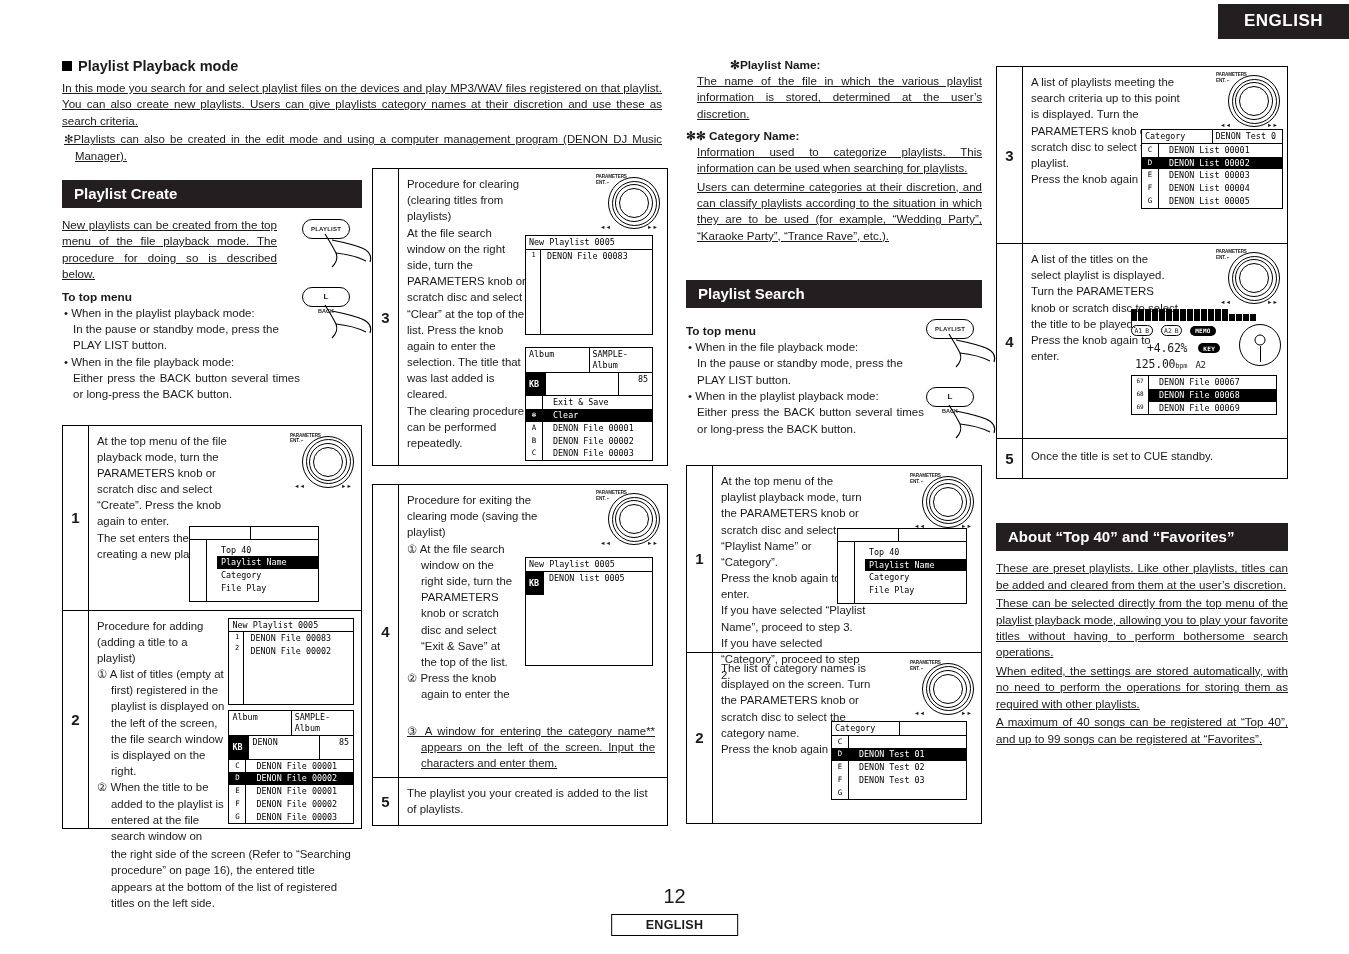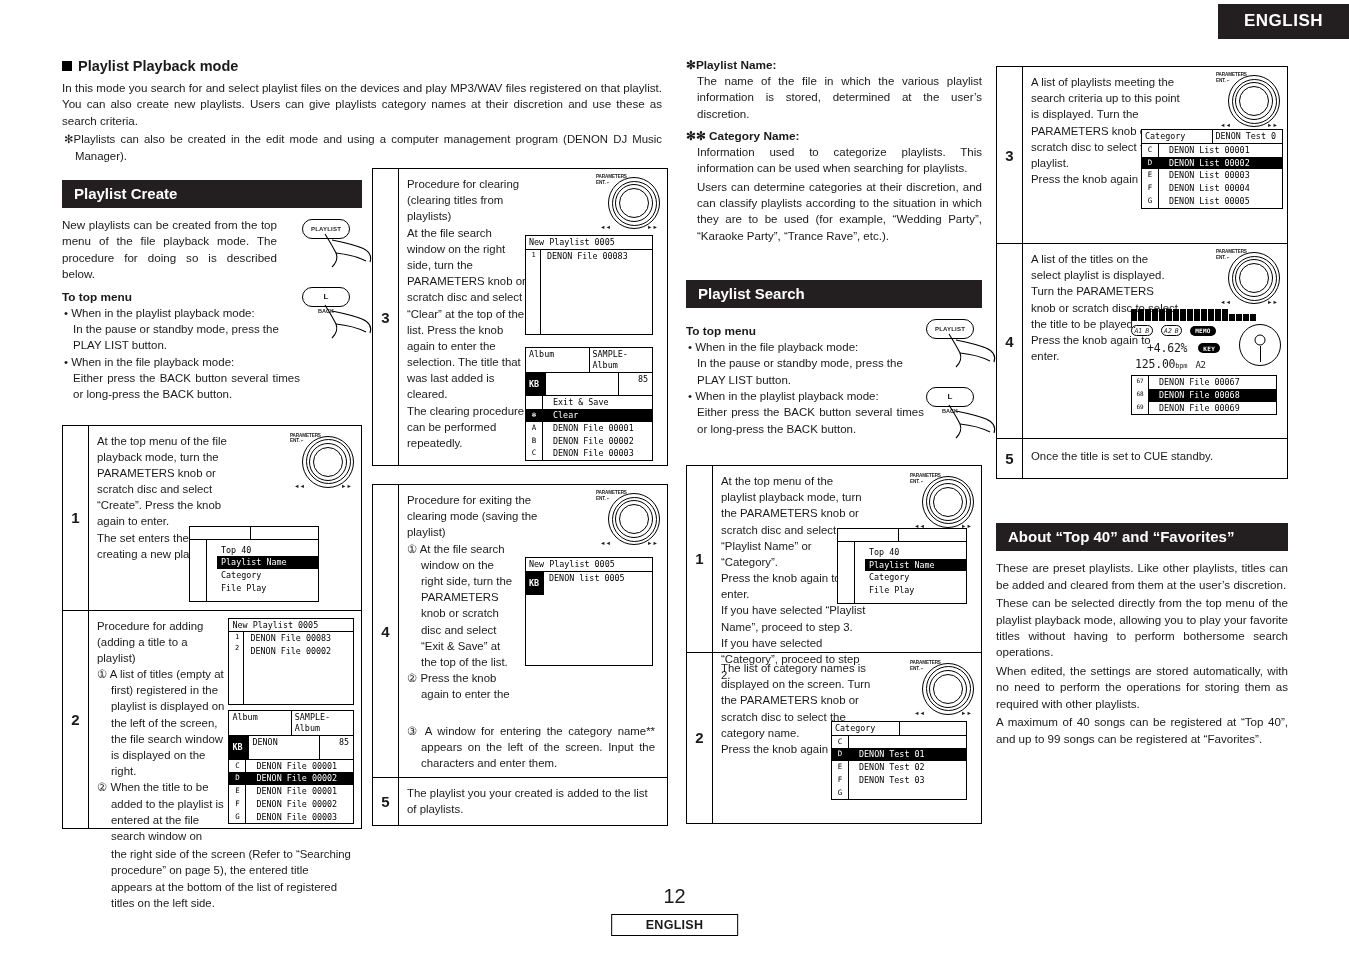--- a/index.html
+++ b/index.html
@@ -32,21 +32,21 @@
   .col-b{ left:372px; width:296px; }
   .col-c{ left:686px; width:296px; }
   .col-d{ left:996px; width:292px; }
 
   
   .sec-head{
     font-size:14.5px; font-weight:bold; margin:0 0 6px 0;
     display:flex; align-items:center; gap:6px;
   }
   .sq{ display:inline-block; width:10px; height:10px; background:#000; }
-  p{ margin:0 0 2px 0; font-size:11.6px; line-height:1.42; text-align:justify; }
+  p{ margin:0 0 2px 0; font-size:11.6px; line-height:1.42; text-align:justify;text-decoration:underline; }
   .intro p{ text-align:justify; }
   .note{ padding-left:13px; text-indent:-11px; font-size:11.4px; line-height:1.42; }
   .bar{
     background:#231f20; color:#fff; font-weight:bold;
     font-size:15px; padding:5px 0 6px 12px; margin:14px 0 9px 0;
   }
   .sub{ font-weight:bold; font-size:11.8px; margin:7px 0 1px 0; }
   .bullet{ padding-left:11px; text-indent:-9px; font-size:11.5px; line-height:1.42; }
   .indent{ padding-left:11px; font-size:11.5px; line-height:1.42; }
   .hang{ padding-left:14px; text-indent:-14px; font-size:11.5px; line-height:1.45; }
@@ -130,21 +130,21 @@
   
   .player{ width:150px; font-family:"DejaVu Sans Mono", monospace; }
   .segbar{ display:flex; gap:1px; align-items:flex-end; height:13px; }
   .segbar i{ display:block; width:6px; height:12px; background:#000; }
   .segbar i.h{ height:7px; }
   .prow{ display:flex; align-items:center; gap:5px; margin-top:4px; position:relative; }
   .cuebox{
     border:1.1px solid #000; border-radius:7px; height:11px;
     display:flex; align-items:center; font-size:6.4px; padding:0 1px;
   }
-  .cuebox span{ padding:0 1.5px;font-style:italic; }
+  .cuebox span{ padding:0 1.5px; }
   .pill{
     background:#000; color:#fff; border-radius:7px;
     font-size:6px; font-weight:bold; padding:1.5px 5px; letter-spacing:.3px;
   }
   .disc{
     position:absolute; right:0; top:-1px;
     width:42px; height:42px; border:1.2px solid #000; border-radius:50%;
   }
   .disc .hub{
     position:absolute; left:50%; top:38%; transform:translate(-50%,-50%);
@@ -313,21 +313,21 @@
                       <div class="val pad">DENON File 00002</div>
                     </div>
                   <div class="row">
                       <div class="ix">G</div>
                       <div class="val pad">DENON File 00003</div>
                     </div>
                 </div>
               </div>
             </div>
           </div>
-          <div class="txtflow hang2" style="margin-top:2px; width:254px;">the right side of the screen (Refer to “Searching procedure” on page 5), the entered title appears at the bottom of the list of registered titles on the left side.</div>
+          <div class="txtflow hang2" style="margin-top:2px; width:254px;">the right side of the screen (Refer to “Searching procedure” on page 16), the entered title appears at the bottom of the list of registered titles on the left side.</div>
         </div>
       </div>
 
     </div>
   </div>
 
   <div class="col col-b" style="top:110px;">
 
     <div class="steps">
       <div class="step">
@@ -423,38 +423,38 @@
 
           <div class="lcd" style="position:absolute; left:126px; top:72px; width:128px;">
             <div style="padding:1px 3px; border-bottom:1.3px solid #000;">New Playlist 0005</div>
             <div class="row">
               <div class="kb" style="width:18px;">KB</div>
               <div class="val">DENON list 0005</div>
             </div>
             <div style="height:70px;"></div>
           </div>
 
-          <div class="txtflow hang" style="position:absolute; left:8px; top:238px; width:248px; text-align:justify;">③ A window for entering the category name** appears on the left of the screen. Input the characters and enter them.</div>
+          <div class="txtflow hang" style="position:absolute; left:8px; top:238px; width:248px; text-align:justify;text-decoration:underline;">③ A window for entering the category name** appears on the left of the screen. Input the characters and enter them.</div>
         </div>
       </div>
 
       <div class="step">
         <div class="step-no">5</div>
         <div class="step-body">
           <div class="txtflow" style="width:246px;">The playlist you your created is added to the list of playlists.</div>
         </div>
       </div>
     </div>
 
   </div>
 
   <div class="col col-c">
 
     <div>
-      <div class="sub" style="margin-top:0;">✻Playlist Name:</div>
+      <div class="sub" style="margin-top:0;margin-left:44px;">✻Playlist Name:</div>
       <p class="indent" style="text-align:justify;">The name of the file in which the various playlist information is stored, determined at the user’s discretion.</p>
       <div class="sub">✻✻ Category Name:</div>
       <p class="indent" style="text-align:justify;">Information used to categorize playlists. This information can be used when searching for playlists.</p>
       <p class="indent" style="text-align:justify;">Users can determine categories at their discretion, and can classify playlists according to the situation in which they are to be used (for example, “Wedding Party”, “Karaoke Party”, “Trance Rave”, etc.).</p>
     </div>
 
     <div class="bar" style="margin-top:36px;">Playlist Search</div>
 
     <div style="display:flex; align-items:flex-start;">
       <div style="flex:1;">

